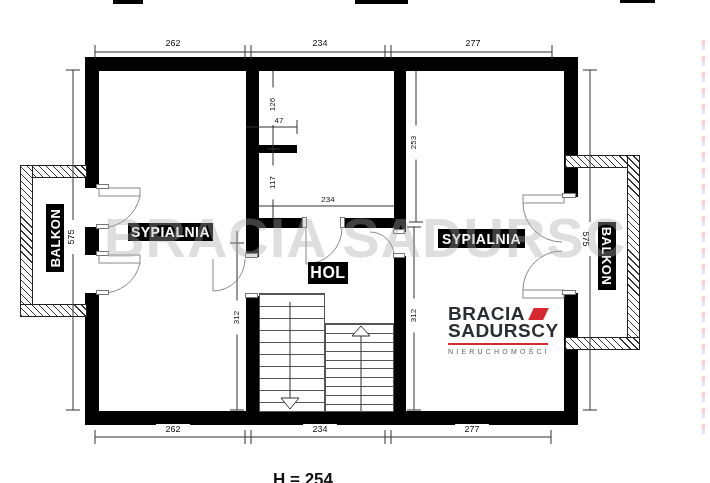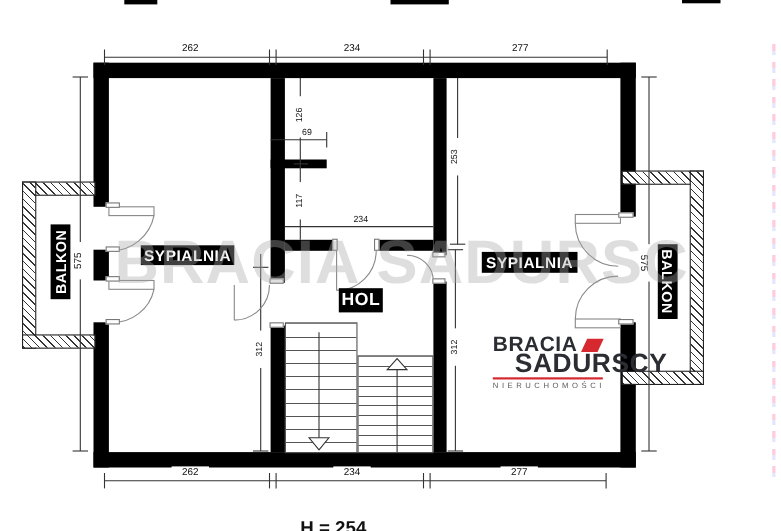--- a/index.html
+++ b/index.html
@@ -17,21 +17,21 @@
        text-align:center;white-space:nowrap;}
   .dim.small{font-size:8px;}
   .vrot{transform:rotate(-90deg);transform-origin:center;}
   .vrot2{transform:rotate(90deg);transform-origin:center;}
   .footer-note{position:absolute;font-size:17px;font-weight:bold;color:#111;z-index:6;
        text-align:center;}
   .logo{position:absolute;left:448px;top:305px;width:112px;z-index:6;color:#2b2d33;}
   .logo-row1{display:flex;align-items:center;gap:5px;}
   .logo-line1{font-size:19px;font-weight:800;letter-spacing:0.5px;line-height:17px;text-align:center;}
   .logo-mark{width:15px;height:12px;background:#d7282f;transform:skewX(-25deg);margin-left:1px;}
-  .logo-line2{font-size:24px;font-weight:800;letter-spacing:0.5px;line-height:18px;margin-left:20px;}
+  .logo-line2{font-size:19px;font-weight:800;letter-spacing:0.5px;line-height:18px;}
   .logo-divider{width:100px;height:2px;background:#d7282f;margin-top:3px;}
   .logo-tagline{font-size:7px;letter-spacing:3.2px;color:#5a5a5a;margin-top:3px;white-space:nowrap;}
   .watermark{position:absolute;left:104px;top:206px;width:520px;height:64px;z-index:8;
        font-size:56px;font-weight:bold;letter-spacing:1px;color:rgba(168,168,168,0.38);
        white-space:nowrap;overflow:hidden;line-height:64px;}
   .artifact{position:absolute;background:#000;z-index:1;}
   .scan-noise{position:absolute;z-index:1;
        background:repeating-linear-gradient(to bottom,rgba(255,110,160,0.35) 0 6px,rgba(140,160,255,0.25) 6px 10px,transparent 10px 16px);}
 </style>
 </head>
@@ -165,21 +165,21 @@
   <div class="dim" style="left:156px;top:38px;width:30px;">262</div>
   <div class="dim" style="left:303px;top:38px;width:30px;">234</div>
   <div class="dim" style="left:456px;top:38px;width:30px;">277</div>
   <div class="dim" style="left:156px;top:424px;width:30px;">262</div>
   <div class="dim" style="left:303px;top:424px;width:30px;">234</div>
   <div class="dim" style="left:455px;top:424px;width:30px;">277</div>
   <div class="dim vrot" style="left:54px;top:232px;width:30px;">575</div>
   <div class="dim vrot2" style="left:569px;top:234px;width:30px;">575</div>
 
   <div class="dim small vrot" style="left:255px;top:100px;width:30px;">126</div>
-  <div class="dim small" style="left:268px;top:116px;width:18px;">69</div>
+  <div class="dim small" style="left:268px;top:116px;width:18px;">47</div>
   <div class="dim small vrot" style="left:255px;top:178px;width:30px;">117</div>
   <div class="dim small" style="left:311px;top:195px;width:30px;">234</div>
   <div class="dim small vrot" style="left:396px;top:138px;width:30px;">253</div>
   <div class="dim small vrot" style="left:219px;top:313px;width:30px;">312</div>
   <div class="dim small vrot" style="left:396px;top:311px;width:30px;">312</div>
 
   <div class="logo">
     <div class="logo-row1">
       <span class="logo-line1">BRACIA</span>
       <span class="logo-mark"></span>

